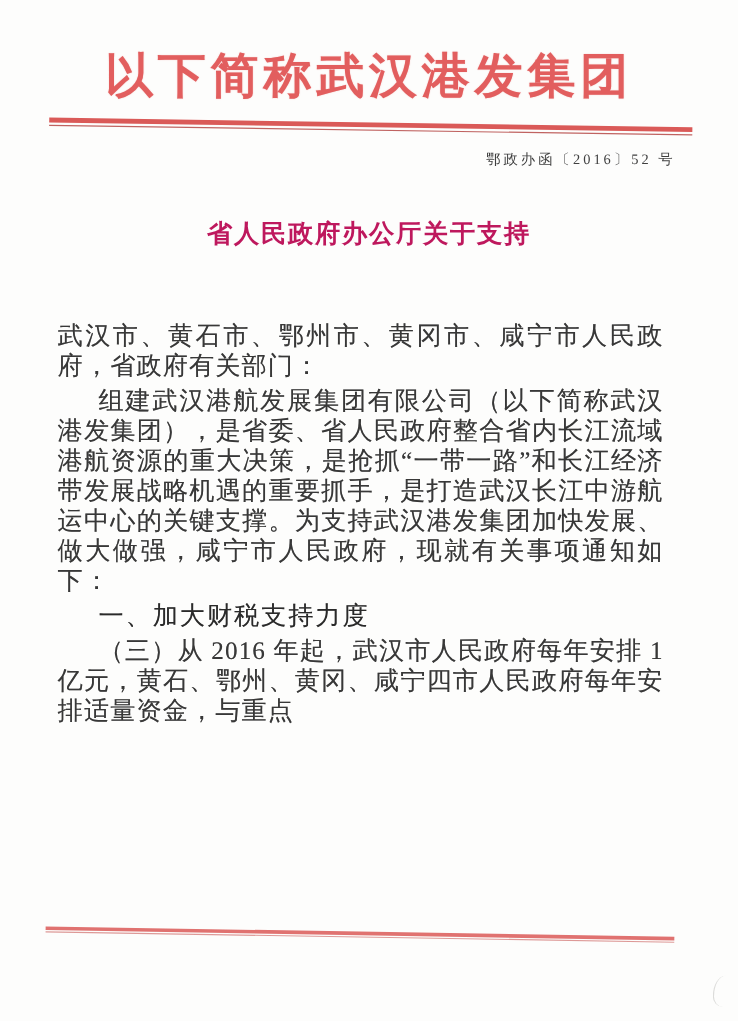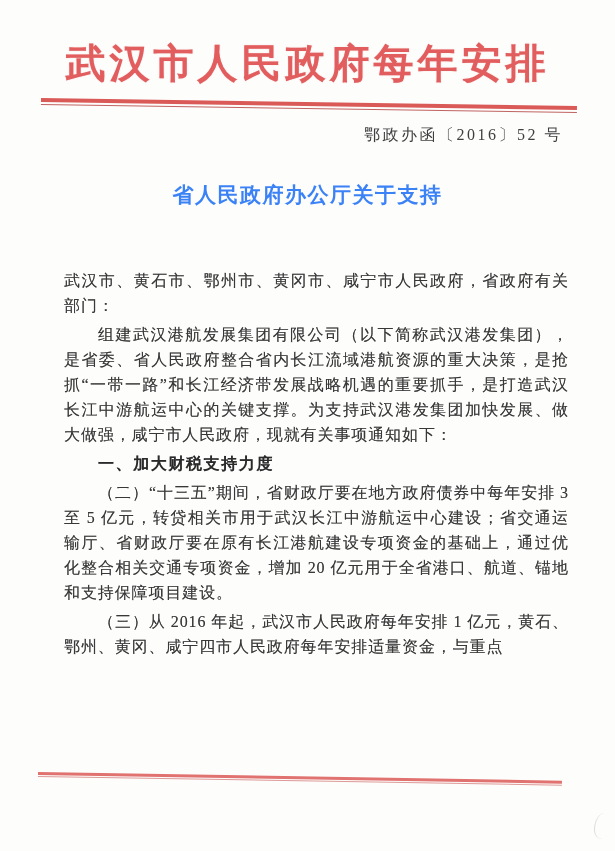--- a/index.html
+++ b/index.html
@@ -19,78 +19,77 @@
     text-shadow:0 0 1px rgba(226,94,94,.45);
   }
   .red-rule{
     position:absolute;left:41px;top:98px;width:536px;
     transform:rotate(0.85deg);transform-origin:left center;
   }
   .red-rule .rule-thick{height:4px;background:#da5a58;}
   .red-rule .rule-thin{height:1px;background:#c06361;margin-top:2px;}
   .doc-number{
     position:absolute;top:125px;right:52px;
-    font-size:16px;letter-spacing:2.5px;color:#3f3f3f;
+    font-size:12px;letter-spacing:2.5px;color:#3f3f3f;
   }
   
   .doc-title{
     position:absolute;top:178px;left:0;width:100%;
-    text-align:center;font-weight:bold;color:#3b82f6;
+    text-align:center;font-weight:bold;color:#be185d;
     font-size:21px;line-height:34px;letter-spacing:1.5px;
   }
   
   .body-text{
-    position:absolute;top:268px;left:64px;width:505px;
-    font-size:16px;line-height:25px;letter-spacing:0.9px;
+    position:absolute;top:268px;left:48px;width:505px;
+    font-size:21px;line-height:25px;letter-spacing:0.9px;
     color:#383838;text-align:justify;
     text-shadow:0 0 0.5px rgba(56,56,56,.5);
   }
   .body-text p{margin:0 0 4px 0;text-indent:34px;}
   .body-text p.salutation{text-indent:0;}
   .body-text p.section-heading{
     font-family:"Liberation Sans","DejaVu Sans",sans-serif;
-    font-weight:bold;color:#2a2a2a;letter-spacing:1.6px;
+    font-weight:normal;color:#2a2a2a;letter-spacing:1.6px;
   }
   
   .bottom-rule{
     position:absolute;left:38px;top:772px;width:524px;
     transform:rotate(0.95deg);transform-origin:left center;opacity:.9;
   }
   .bottom-rule .rule-thick{height:3px;background:#dd6361;}
   .bottom-rule .rule-thin{height:1px;background:#da8f8d;margin-top:1px;}
   
   .corner-curl{
     position:absolute;right:2px;bottom:12px;width:18px;height:26px;
     border-left:1px solid #dcdcda;
     border-radius:60% 0 0 45% / 70% 0 0 35%;
   }
 </style>
 </head>
 <body>
 
 <div class="page">
 
-  <h1 class="letterhead">武汉市人民政府每年安排</h1>
+  <h1 class="letterhead">以下简称武汉港发集团</h1>
 
   <div class="red-rule">
     <div class="rule-thick"></div>
     <div class="rule-thin"></div>
   </div>
 
   <div class="doc-number">鄂政办函〔2016〕52 号</div>
 
   <div class="doc-title">
     <div>省人民政府办公厅关于支持</div>
   </div>
 
   <div class="body-text">
     <p class="salutation">武汉市、黄石市、鄂州市、黄冈市、咸宁市人民政府，省政府有关部门：</p>
     <p>组建武汉港航发展集团有限公司（以下简称武汉港发集团），是省委、省人民政府整合省内长江流域港航资源的重大决策，是抢抓“一带一路”和长江经济带发展战略机遇的重要抓手，是打造武汉长江中游航运中心的关键支撑。为支持武汉港发集团加快发展、做大做强，咸宁市人民政府，现就有关事项通知如下：</p>
     <p class="section-heading">一、加大财税支持力度</p>
-    <p>（二）“十三五”期间，省财政厅要在地方政府债券中每年安排 3 至 5 亿元，转贷相关市用于武汉长江中游航运中心建设；省交通运输厅、省财政厅要在原有长江港航建设专项资金的基础上，通过优化整合相关交通专项资金，增加 20 亿元用于全省港口、航道、锚地和支持保障项目建设。</p>
     <p>（三）从 2016 年起，武汉市人民政府每年安排 1 亿元，黄石、鄂州、黄冈、咸宁四市人民政府每年安排适量资金，与重点</p>
   </div>
 
   <div class="bottom-rule">
     <div class="rule-thick"></div>
     <div class="rule-thin"></div>
   </div>
 
   <div class="corner-curl"></div>
 

